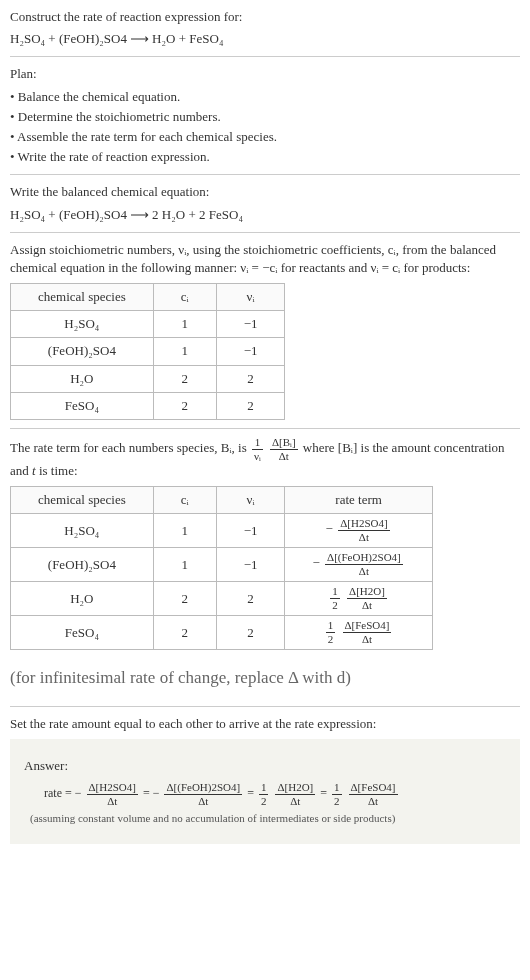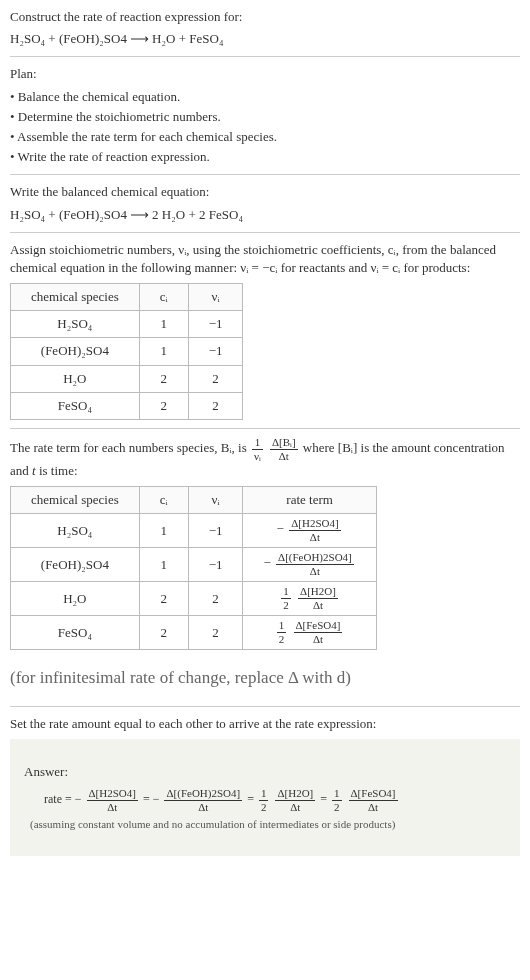--- a/index.html
+++ b/index.html
@@ -18,32 +18,32 @@
     .eq { font-family: Georgia, serif; margin: 4px 0; }
     .bullet-list { margin-top: 4px; }
     .bullet-item { margin: 2px 0; }
     table.stoich {
       border-collapse: collapse;
       margin: 6px 0;
       font-size: 13px;
     }
     table.stoich th, table.stoich td {
       border: 1px solid #bbb;
-      padding: 4px 20px;
+      padding: 4px 27px;
       text-align: center;
       background: #fff;
     }
     table.stoich th {
       background: #fafafa;
       font-weight: normal;
     }
     .note { font-size: 17px; color: #666; margin: 16px 0; }
     .answer-box {
       background: #f3f3ee;
-      padding: 24px 14px;
+      padding: 18px 14px;
       margin-top: 6px;
       font-size: 13px;
     }
     .answer-label { margin-bottom: 6px; }
     .answer-eq { margin: 6px 0 4px 20px; font-size: 12px; }
     .answer-note { font-size: 11px; color: #555; margin-left: 6px; }
     .frac {
       display: inline-block;
       vertical-align: middle;
       text-align: center;

